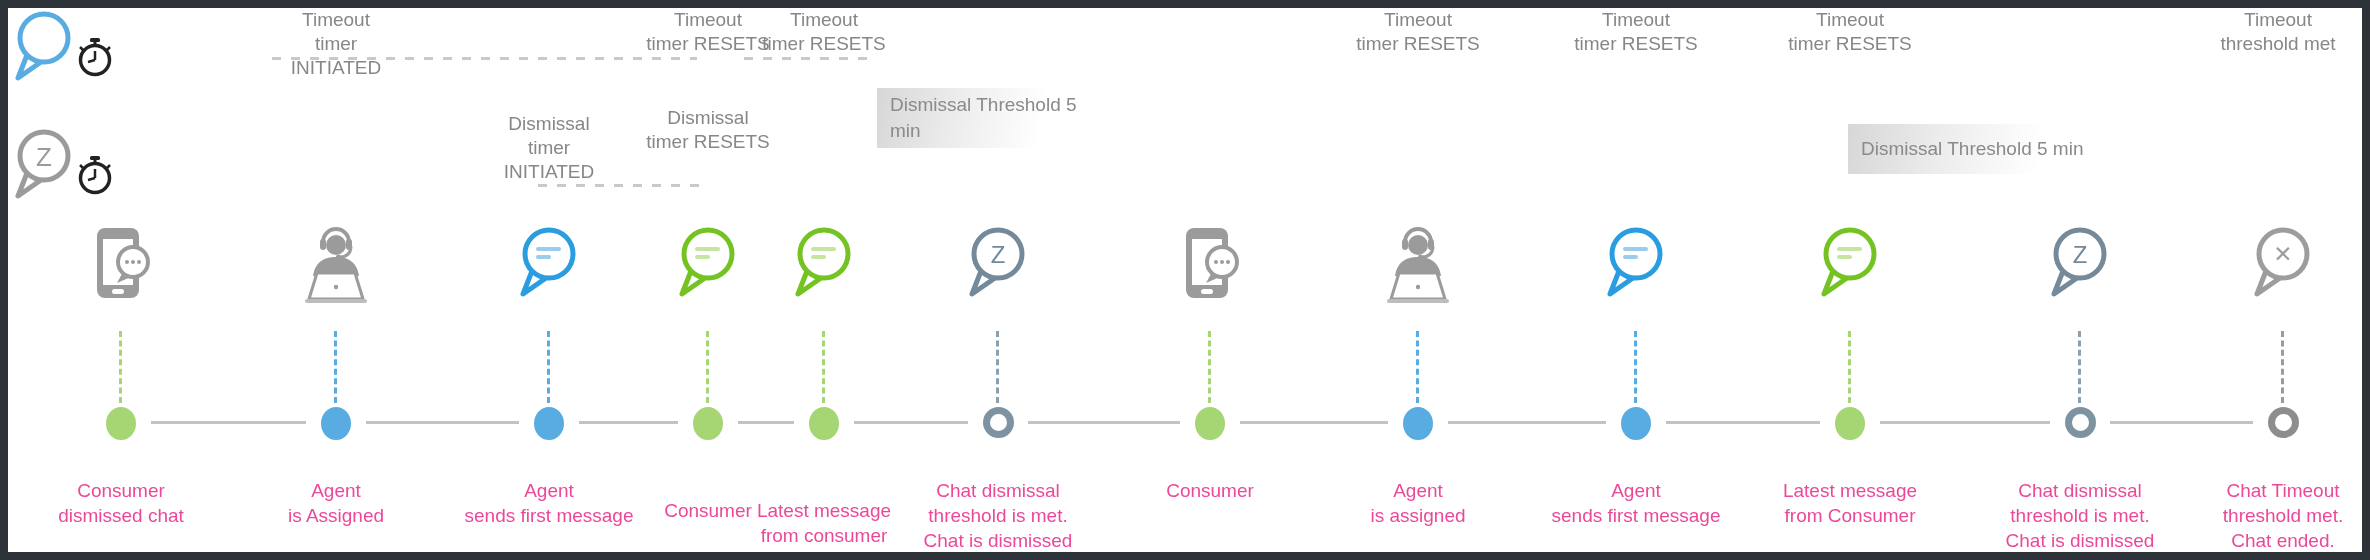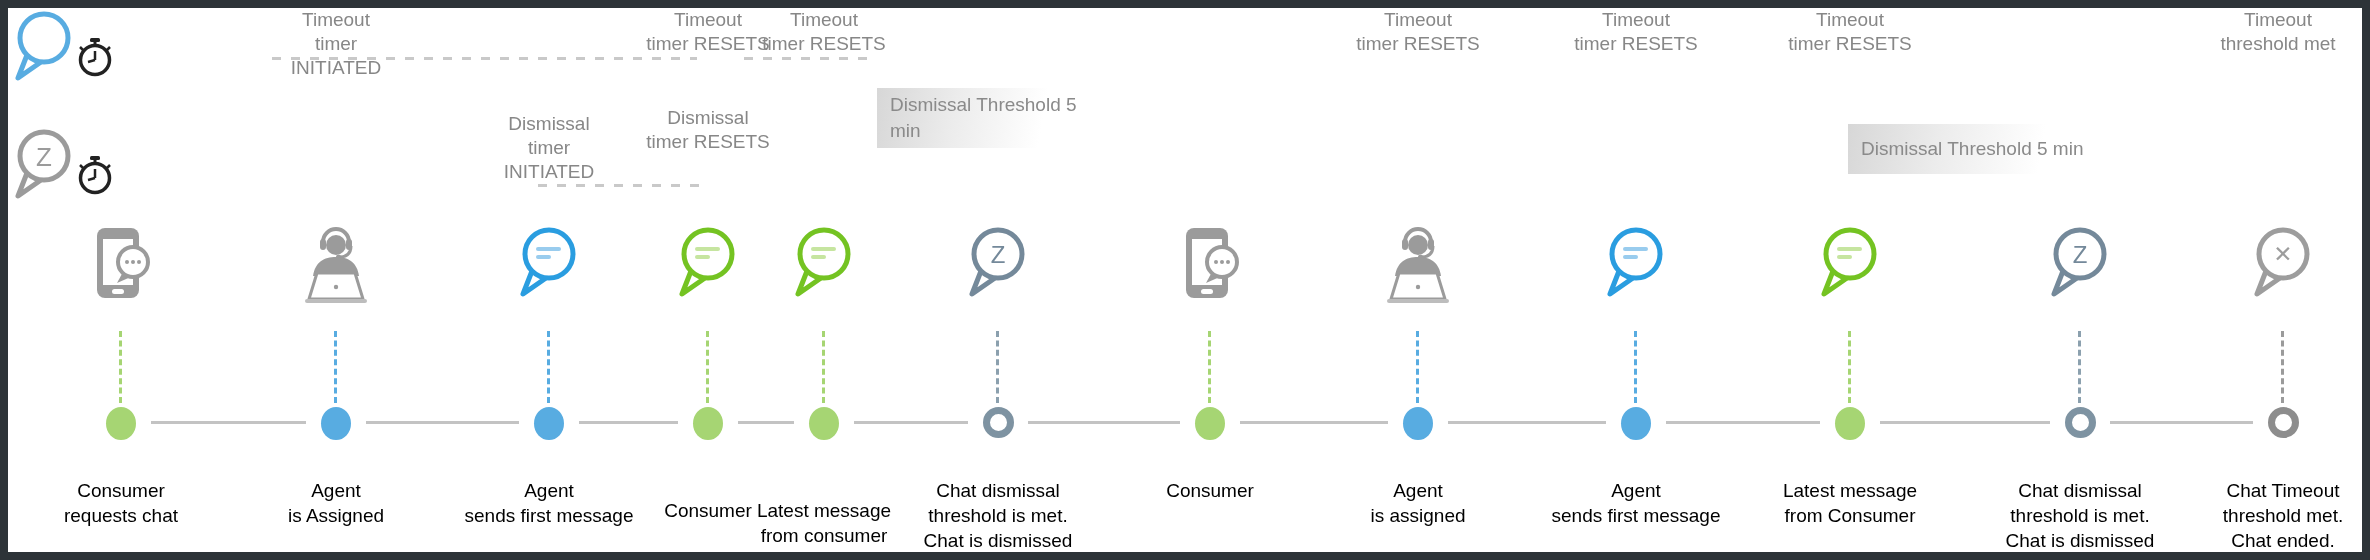--- a/index.html
+++ b/index.html
@@ -27,21 +27,21 @@
   .vdash{position:absolute;top:331px;left:50%;margin-left:-2px;height:72px;width:0;
          border-left:3px dashed var(--dash);}
   .dot{position:absolute;top:407px;left:50%;margin-left:-15px;width:30px;height:33px;border-radius:50%;}
   .dot.green{background:#a6d573;}
   .dot.blue{background:#58ace1;}
   .dot.ring-slate{width:31px;height:31px;box-sizing:border-box;border:7px solid #7e93a2;background:#fff;}
   .dot.ring-gray{width:31px;height:31px;box-sizing:border-box;border:7px solid #8d8d8d;background:#fff;}
   .col.green{--dash:#a6d573;} .col.blue{--dash:#58ace1;}
   .col.slate{--dash:#8ba0ae;} .col.gray{--dash:#9b9b9b;}
 
-  .lbl{position:absolute;top:478px;width:100%;text-align:center;font-size:19px;line-height:25px;color:#000000;}
+  .lbl{position:absolute;top:478px;width:100%;text-align:center;font-size:19px;line-height:25px;color:#ec4899;}
   .lbl.stag{top:498px;}
 
   .connector{position:absolute;top:421px;height:3px;background:#c3c3c3;}
 
   svg text{font-family:"Liberation Sans",sans-serif;}
 </style>
 </head>
 <body>
 
 <div id="stage">
@@ -153,21 +153,21 @@
       <circle cx="44" cy="36" r="15" fill="#fff" stroke="#9b9b9b" stroke-width="4"></circle>
       <circle cx="38" cy="36" r="2" fill="#9b9b9b"></circle>
           <circle cx="44" cy="36" r="2" fill="#9b9b9b"></circle>
           <circle cx="50" cy="36" r="2" fill="#9b9b9b"></circle>
     </svg>
       </div>
     <div class="vdash"></div>
     <div class="dot green"></div>
     <div class="lbl">
       <div>Consumer</div>
-        <div>requests chat</div>
+        <div>dismissed chat</div>
     </div>
   </div>
 
   <div class="col blue" style="--cx:336px">
     <div class="iconwrap">
         <svg width="84" height="80" viewBox="0 0 84 80">
       <circle cx="42" cy="19" r="10" fill="#9b9b9b"></circle>
       <path d="M29 16 A13 13 0 0 1 55 16" fill="none" stroke="#9b9b9b" stroke-width="4"></path>
       <rect x="26" y="13" width="6" height="11" rx="3" fill="#9b9b9b"></rect>
       <rect x="52" y="13" width="6" height="11" rx="3" fill="#9b9b9b"></rect>

